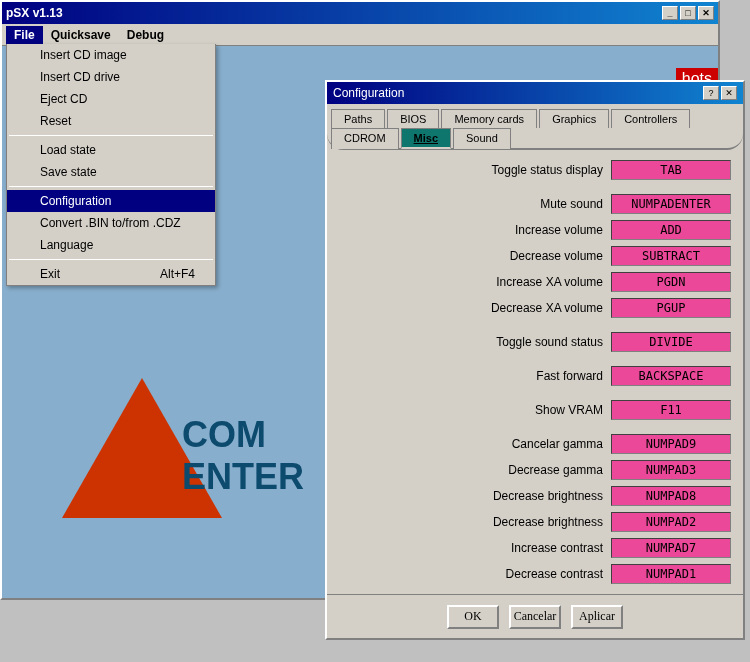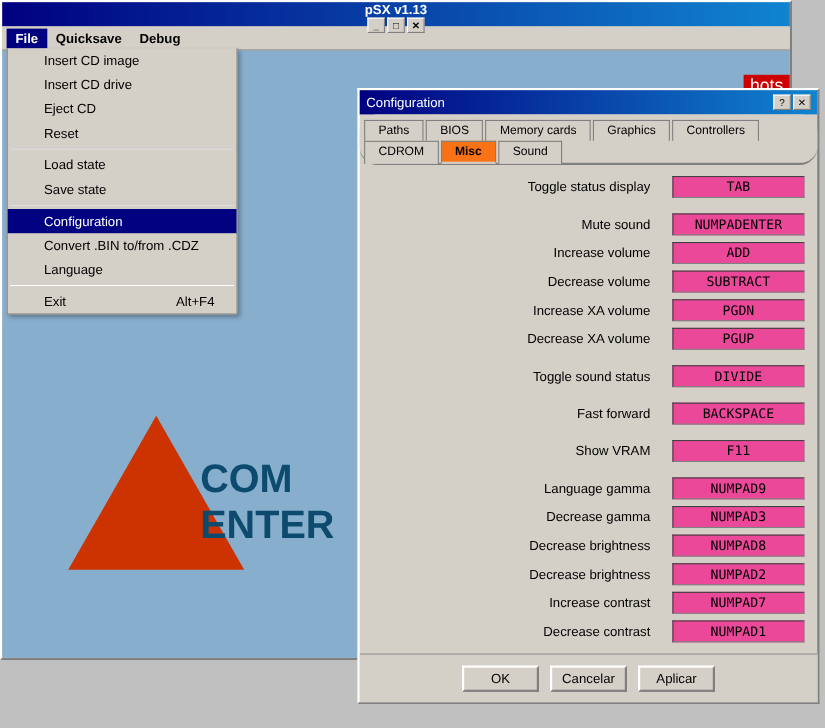--- a/index.html
+++ b/index.html
@@ -28,21 +28,20 @@
     .title-bar {
       background: linear-gradient(to right, #000080, #1084d0);
       color: white;
       height: 22px;
       display: flex;
       align-items: center;
       justify-content: space-between;
       padding: 0 4px;
       font-weight: bold;
       font-size: 12px;
-      flex-direction: column;
     }
 
     .title-bar-buttons {
       display: flex;
       gap: 2px;
     }
 
     .title-btn {
       width: 16px;
       height: 14px;
@@ -200,42 +199,43 @@
       border: 1px solid #808080;
       border-bottom: none;
       margin-right: 2px;
       cursor: pointer;
       font-size: 11px;
       position: relative;
       bottom: -1px;
     }
 
     .tab.active {
-      background: #f97316;
+      background: #0f766e;
       border-bottom: 2px solid #d4d0c8;
       font-weight: bold;
       z-index: 1;
+      text-decoration: underline;
     }
 
     .config-body {
       padding: 10px 12px;
       overflow-y: auto;
       height: calc(100% - 90px);
     }
 
     .config-row {
       display: flex;
       align-items: center;
       margin-bottom: 6px;
       justify-content: flex-end;
     }
 
     .config-label {
       text-align: right;
-      margin-right: 20px;
+      margin-right: 8px;
       flex: 1;
       font-size: 12px;
     }
 
     .key-box {
       background: #ec4899;
       border: 1px solid #808080;
       border-top-color: #404040;
       border-left-color: #404040;
       padding: 2px 8px;
@@ -258,28 +258,29 @@
       display: flex;
       align-items: center;
       justify-content: center;
       gap: 10px;
       border-top: 1px solid #808080;
       background: #d4d0c8;
       padding: 4px;
     }
 
     .dialog-btn {
-      width: 70px;
+      width: 52px;
       height: 24px;
       background: #d4d0c8;
       border: 2px solid #ffffff;
       border-right-color: #808080;
       border-bottom-color: #808080;
       cursor: pointer;
       font-size: 12px;
+      font-family: Liberation Serif, serif;
     }
 
     .screenshot-row {
       display: flex;
       align-items: center;
       margin-bottom: 6px;
       justify-content: flex-end;
       gap: 6px;
     }
 
@@ -432,21 +433,21 @@
     <div class="config-separator"></div>
 
     <div class="config-row">
       <span class="config-label">Show VRAM</span>
       <div class="key-box">F11</div>
     </div>
 
     <div class="config-separator"></div>
 
     <div class="config-row">
-      <span class="config-label">Language gamma</span>
+      <span class="config-label">Cancelar gamma</span>
       <div class="key-box">NUMPAD9</div>
     </div>
 
     <div class="config-row">
       <span class="config-label">Decrease gamma</span>
       <div class="key-box">NUMPAD3</div>
     </div>
 
     <div class="config-row">
       <span class="config-label">Decrease brightness</span>

